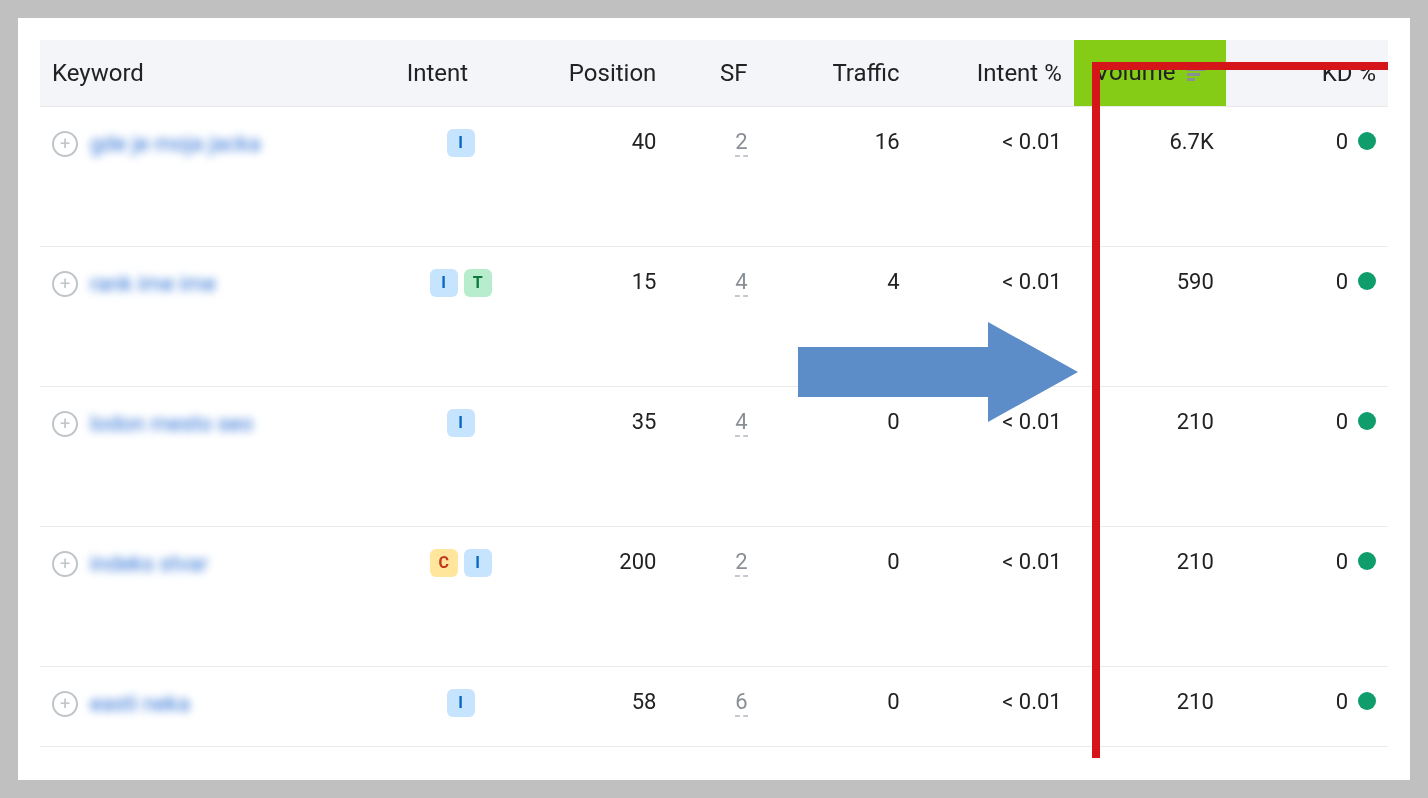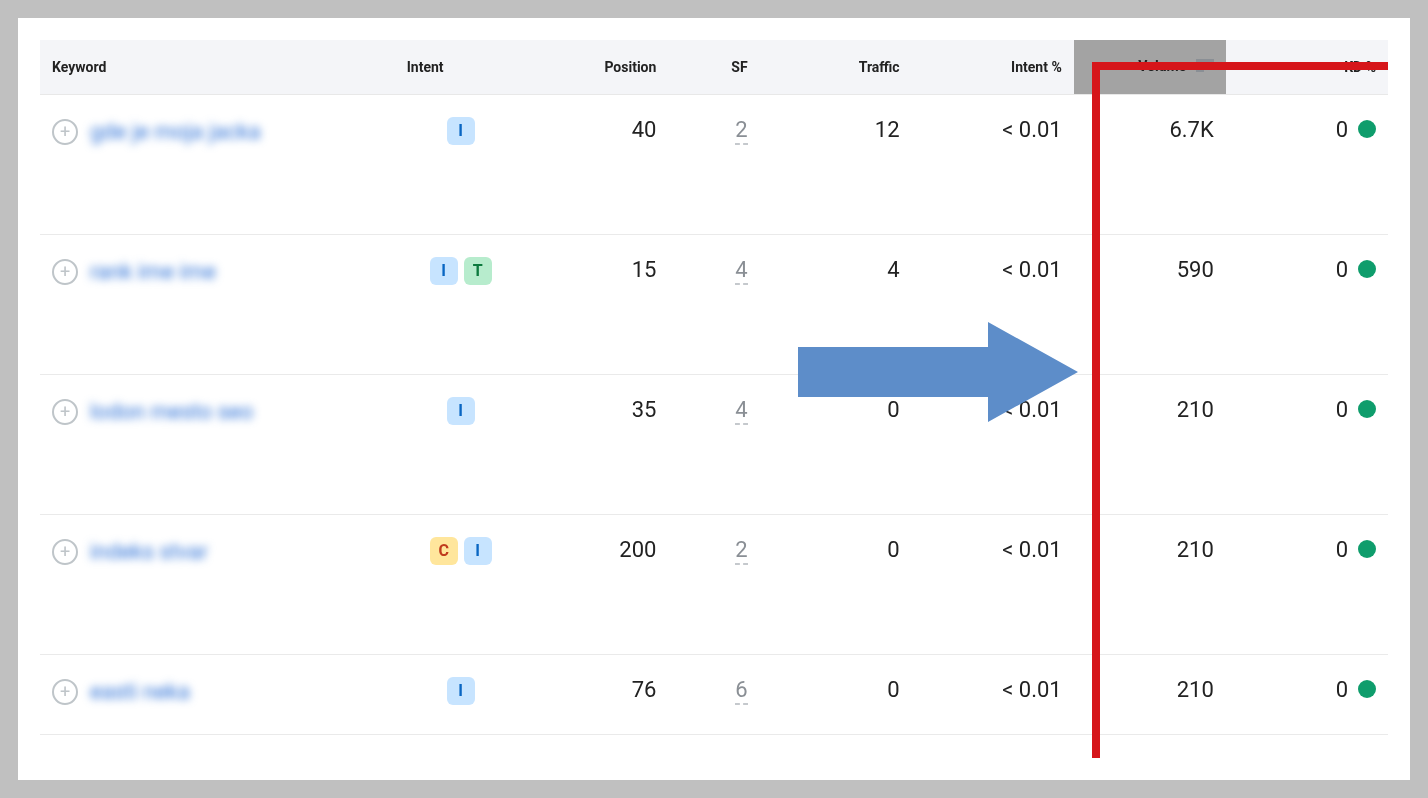--- a/index.html
+++ b/index.html
@@ -26,30 +26,31 @@
   table {
     width: 100%;
     border-collapse: collapse;
     table-layout: fixed;
   }
   thead tr {
     background: #f4f5f8;
   }
   th {
     text-align: left;
-    font-weight: 700;
+    font-weight: 400;
     color: #222;
-    font-size: 14px;
+    font-size: 24px;
     padding: 18px 12px 18px 12px;
     border-bottom: 1px solid #e8e8e8;
   }
   th.right, td.right { text-align: right; }
   th.center, td.center { text-align: left; }
   th.sorted {
-    background: #a3a3a3;
+    background: #84cc16;
+    text-align: center;
   }
   .sort-icon {
     display: inline-block;
     vertical-align: middle;
     margin-left: 6px;
   }
   tbody tr {
     border-bottom: 1px solid #eaeaea;
   }
   td {
@@ -188,21 +189,21 @@
        <span class="kw-text">gde je moja jacka</span>
      </div>
             </td>
             <td class="center">
               <div class="badges">
                 <span class="badge badge-I">I</span>
               </div>
             </td>
             <td class="right">40</td>
             <td class="right"><span class="sf-val">2</span></td>
-            <td class="right">12</td>
+            <td class="right">16</td>
             <td class="right">&lt; 0.01</td>
             <td class="right">6.7K</td>
             <td class="right">
               <div class="kd-cell">
        <span>0</span>
        <span class="kd-dot"></span>
      </div>
             </td>
           </tr>
           <tr>
@@ -284,21 +285,21 @@
               <div class="kw-cell">
        <span class="add-circle">+</span>
        <span class="kw-text">easti neka</span>
      </div>
             </td>
             <td class="center">
               <div class="badges">
                 <span class="badge badge-I">I</span>
               </div>
             </td>
-            <td class="right">76</td>
+            <td class="right">58</td>
             <td class="right"><span class="sf-val">6</span></td>
             <td class="right">0</td>
             <td class="right">&lt; 0.01</td>
             <td class="right">210</td>
             <td class="right">
               <div class="kd-cell">
        <span>0</span>
        <span class="kd-dot"></span>
      </div>
             </td>

